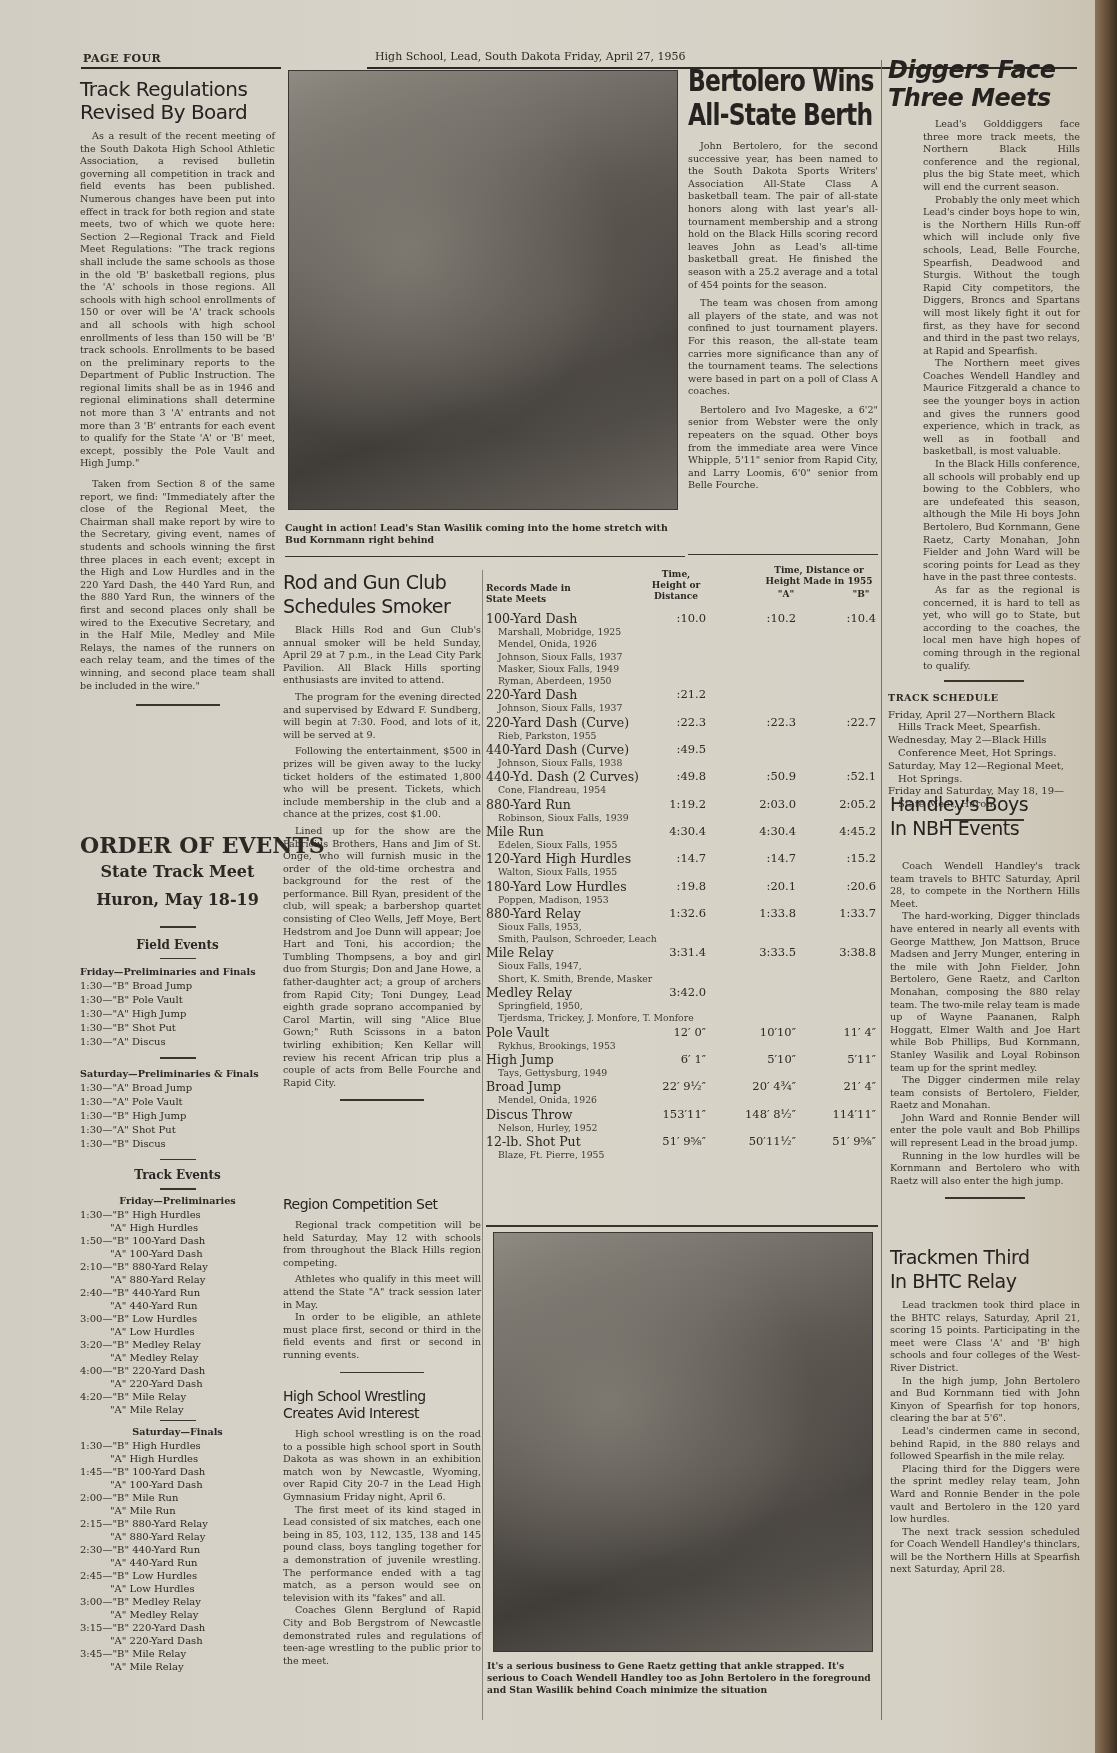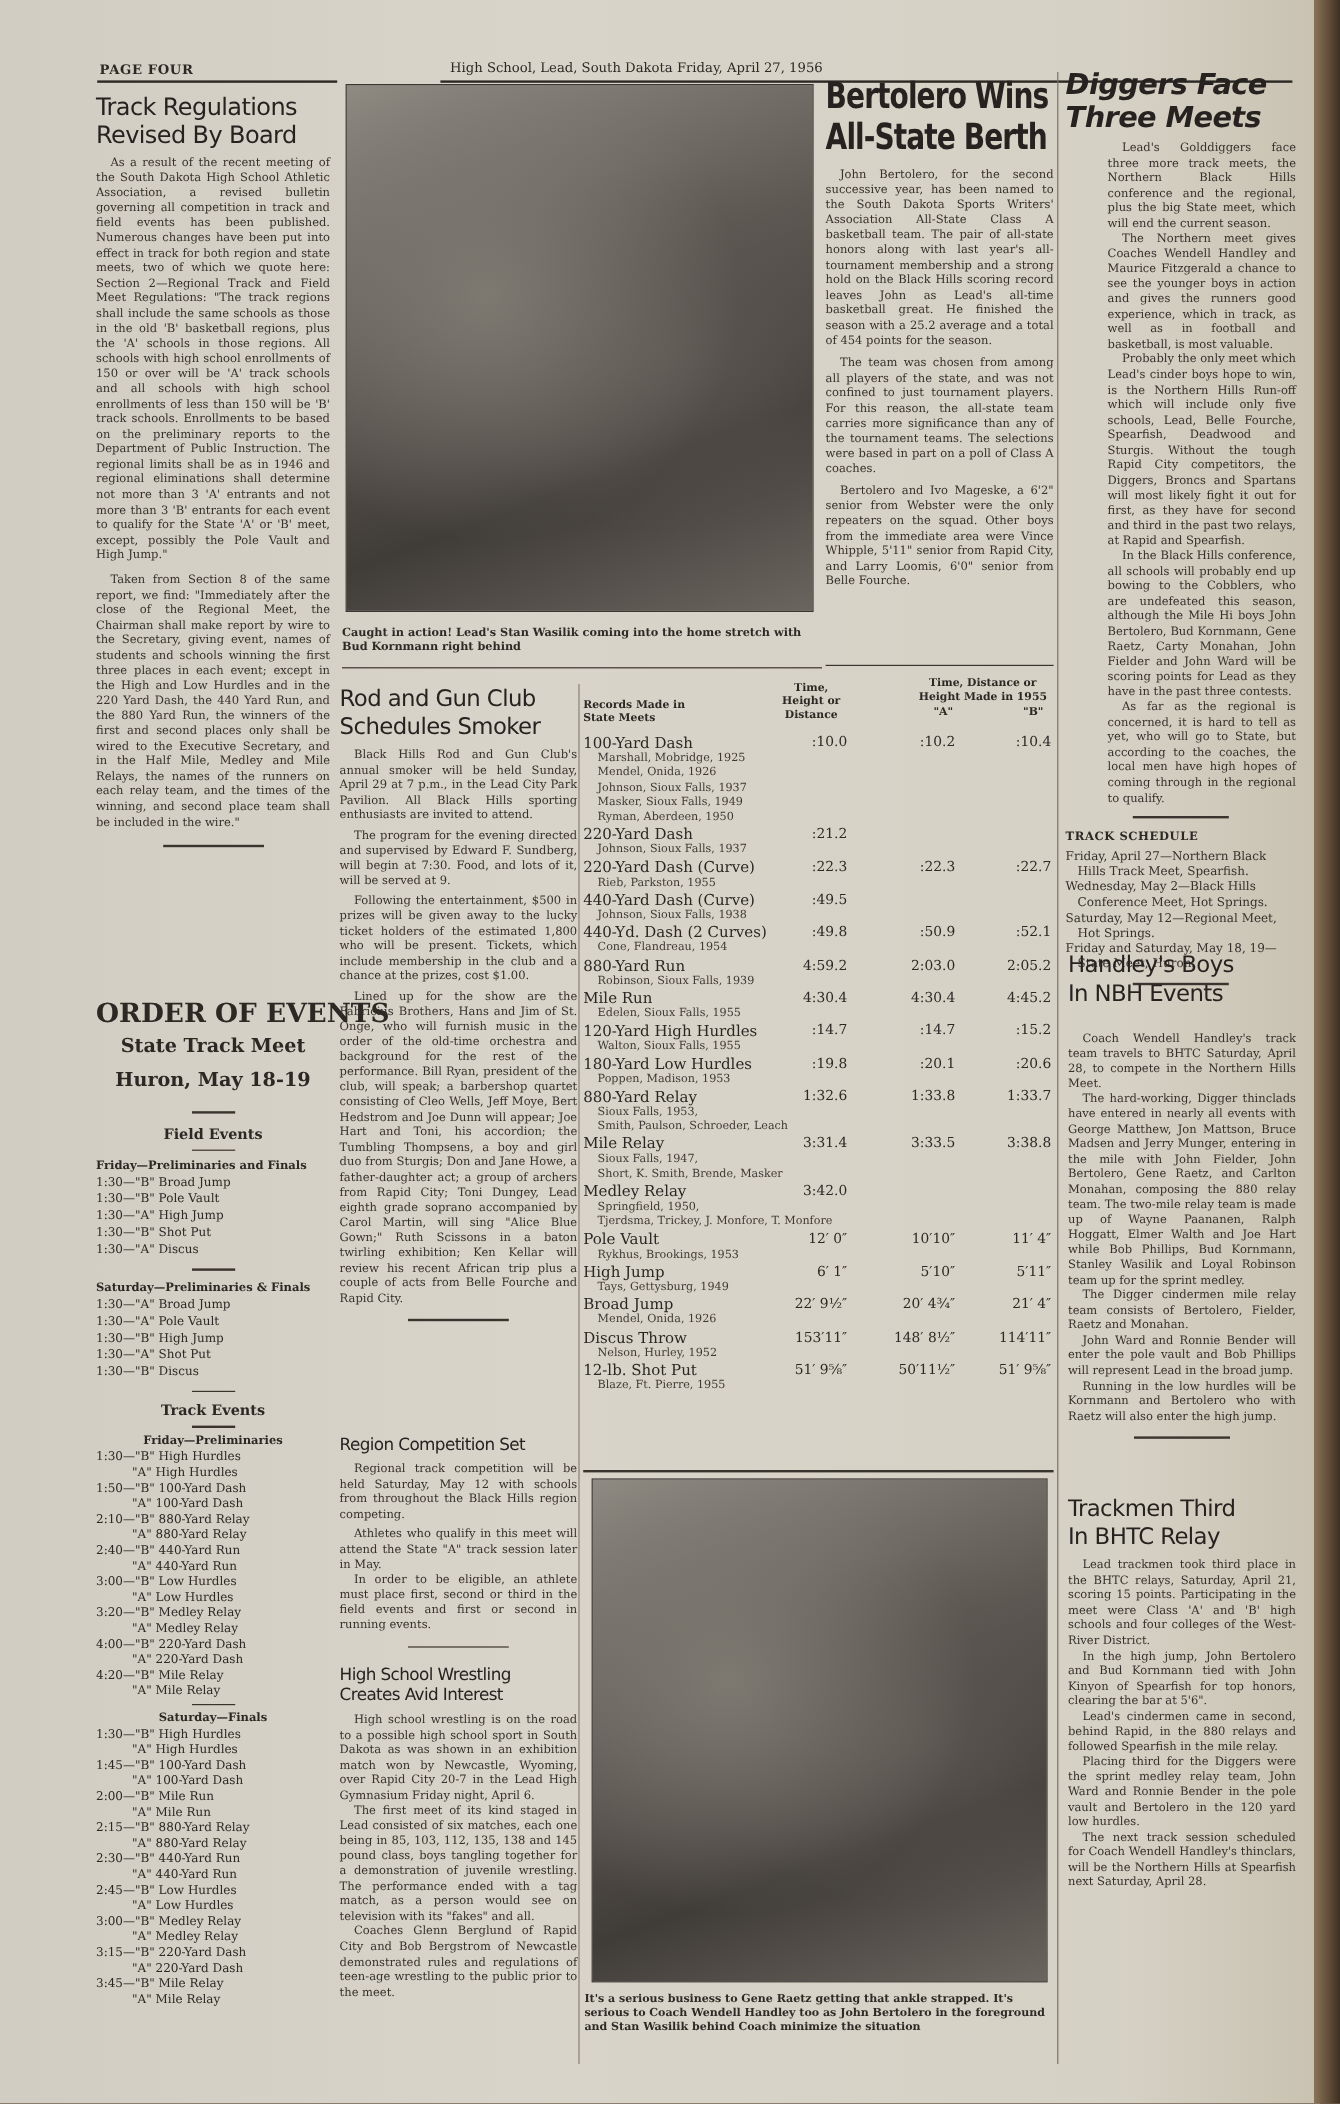--- a/index.html
+++ b/index.html
@@ -162,22 +162,22 @@
   </section>
   <div class="abs" style="left:688px; top:554px; width:190px; height:1px; background:#3a342f;"></div>
 
   <section class="abs" style="left:888px; top:56px; width:192px;">
     <h2 class="hl-ital" style="font-size:24px; line-height:28px;">
       <span style="display:block">Diggers Face</span>
       <span style="display:block">Three Meets</span>
     </h2>
     <div class="body-text" style="margin-top:6px;margin-left:35px;">
       <p>Lead's Golddiggers face three more track meets, the Northern Black Hills conference and the regional, plus the big State meet, which will end the current season.</p>
+      <p>Probably the only meet which Lead's cinder boys hope to win, is the Northern Hills Run-off which will include only five schools, Lead, Belle Fourche, Spearfish, Deadwood and Sturgis. Without the tough Rapid City competitors, the Diggers, Broncs and Spartans will most likely fight it out for first, as they have for second and third in the past two relays, at Rapid and Spearfish.</p>
       <p>The Northern meet gives Coaches Wendell Handley and Maurice Fitzgerald a chance to see the younger boys in action and gives the runners good experience, which in track, as well as in football and basketball, is most valuable.</p>
-      <p>Probably the only meet which Lead's cinder boys hope to win, is the Northern Hills Run-off which will include only five schools, Lead, Belle Fourche, Spearfish, Deadwood and Sturgis. Without the tough Rapid City competitors, the Diggers, Broncs and Spartans will most likely fight it out for first, as they have for second and third in the past two relays, at Rapid and Spearfish.</p>
       <p>In the Black Hills conference, all schools will probably end up bowing to the Cobblers, who are undefeated this season, although the Mile Hi boys John Bertolero, Bud Kornmann, Gene Raetz, Carty Monahan, John Fielder and John Ward will be scoring points for Lead as they have in the past three contests.</p>
       <p>As far as the regional is concerned, it is hard to tell as yet, who will go to State, but according to the coaches, the local men have high hopes of coming through in the regional to qualify.</p>
     </div>
     <div class="rule-short" style="width:80px; margin:8px auto 10px;"></div>
     <div class="ts-title">TRACK SCHEDULE</div>
     <div class="ts-list body-text" id="ts-list" style="margin-top:6px; text-align:left;">
         <div style="text-indent:-10px; padding-left:10px;">Friday, April 27—Northern Black Hills Track Meet, Spearfish.</div>
         <div style="text-indent:-10px; padding-left:10px;">Wednesday, May 2—Black Hills Conference Meet, Hot Springs.</div>
         <div style="text-indent:-10px; padding-left:10px;">Saturday, May 12—Regional Meet, Hot Springs.</div>
         <div style="text-indent:-10px; padding-left:10px;">Friday and Saturday, May 18, 19—State Meet, Huron.</div>
@@ -274,21 +274,21 @@
         <div class="rec-holder">Johnson, Sioux Falls, 1938</div>
         <div class="rec-row">
           <span class="rec-event">440-Yd. Dash (2 Curves)</span>
           <span class="rec-val" style="left:150px; width:70px;">:49.8</span>
           <span class="rec-val" style="left:250px; width:60px;">:50.9</span>
           <span class="rec-val" style="left:330px; width:60px;">:52.1</span>
         </div>
         <div class="rec-holder">Cone, Flandreau, 1954</div>
         <div class="rec-row">
           <span class="rec-event">880-Yard Run</span>
-          <span class="rec-val" style="left:150px; width:70px;">4:59.2</span>
+          <span class="rec-val" style="left:150px; width:70px;">1:19.2</span>
           <span class="rec-val" style="left:250px; width:60px;">2:03.0</span>
           <span class="rec-val" style="left:330px; width:60px;">2:05.2</span>
         </div>
         <div class="rec-holder">Robinson, Sioux Falls, 1939</div>
         <div class="rec-row">
           <span class="rec-event">Mile Run</span>
           <span class="rec-val" style="left:150px; width:70px;">4:30.4</span>
           <span class="rec-val" style="left:250px; width:60px;">4:30.4</span>
           <span class="rec-val" style="left:330px; width:60px;">4:45.2</span>
         </div>

